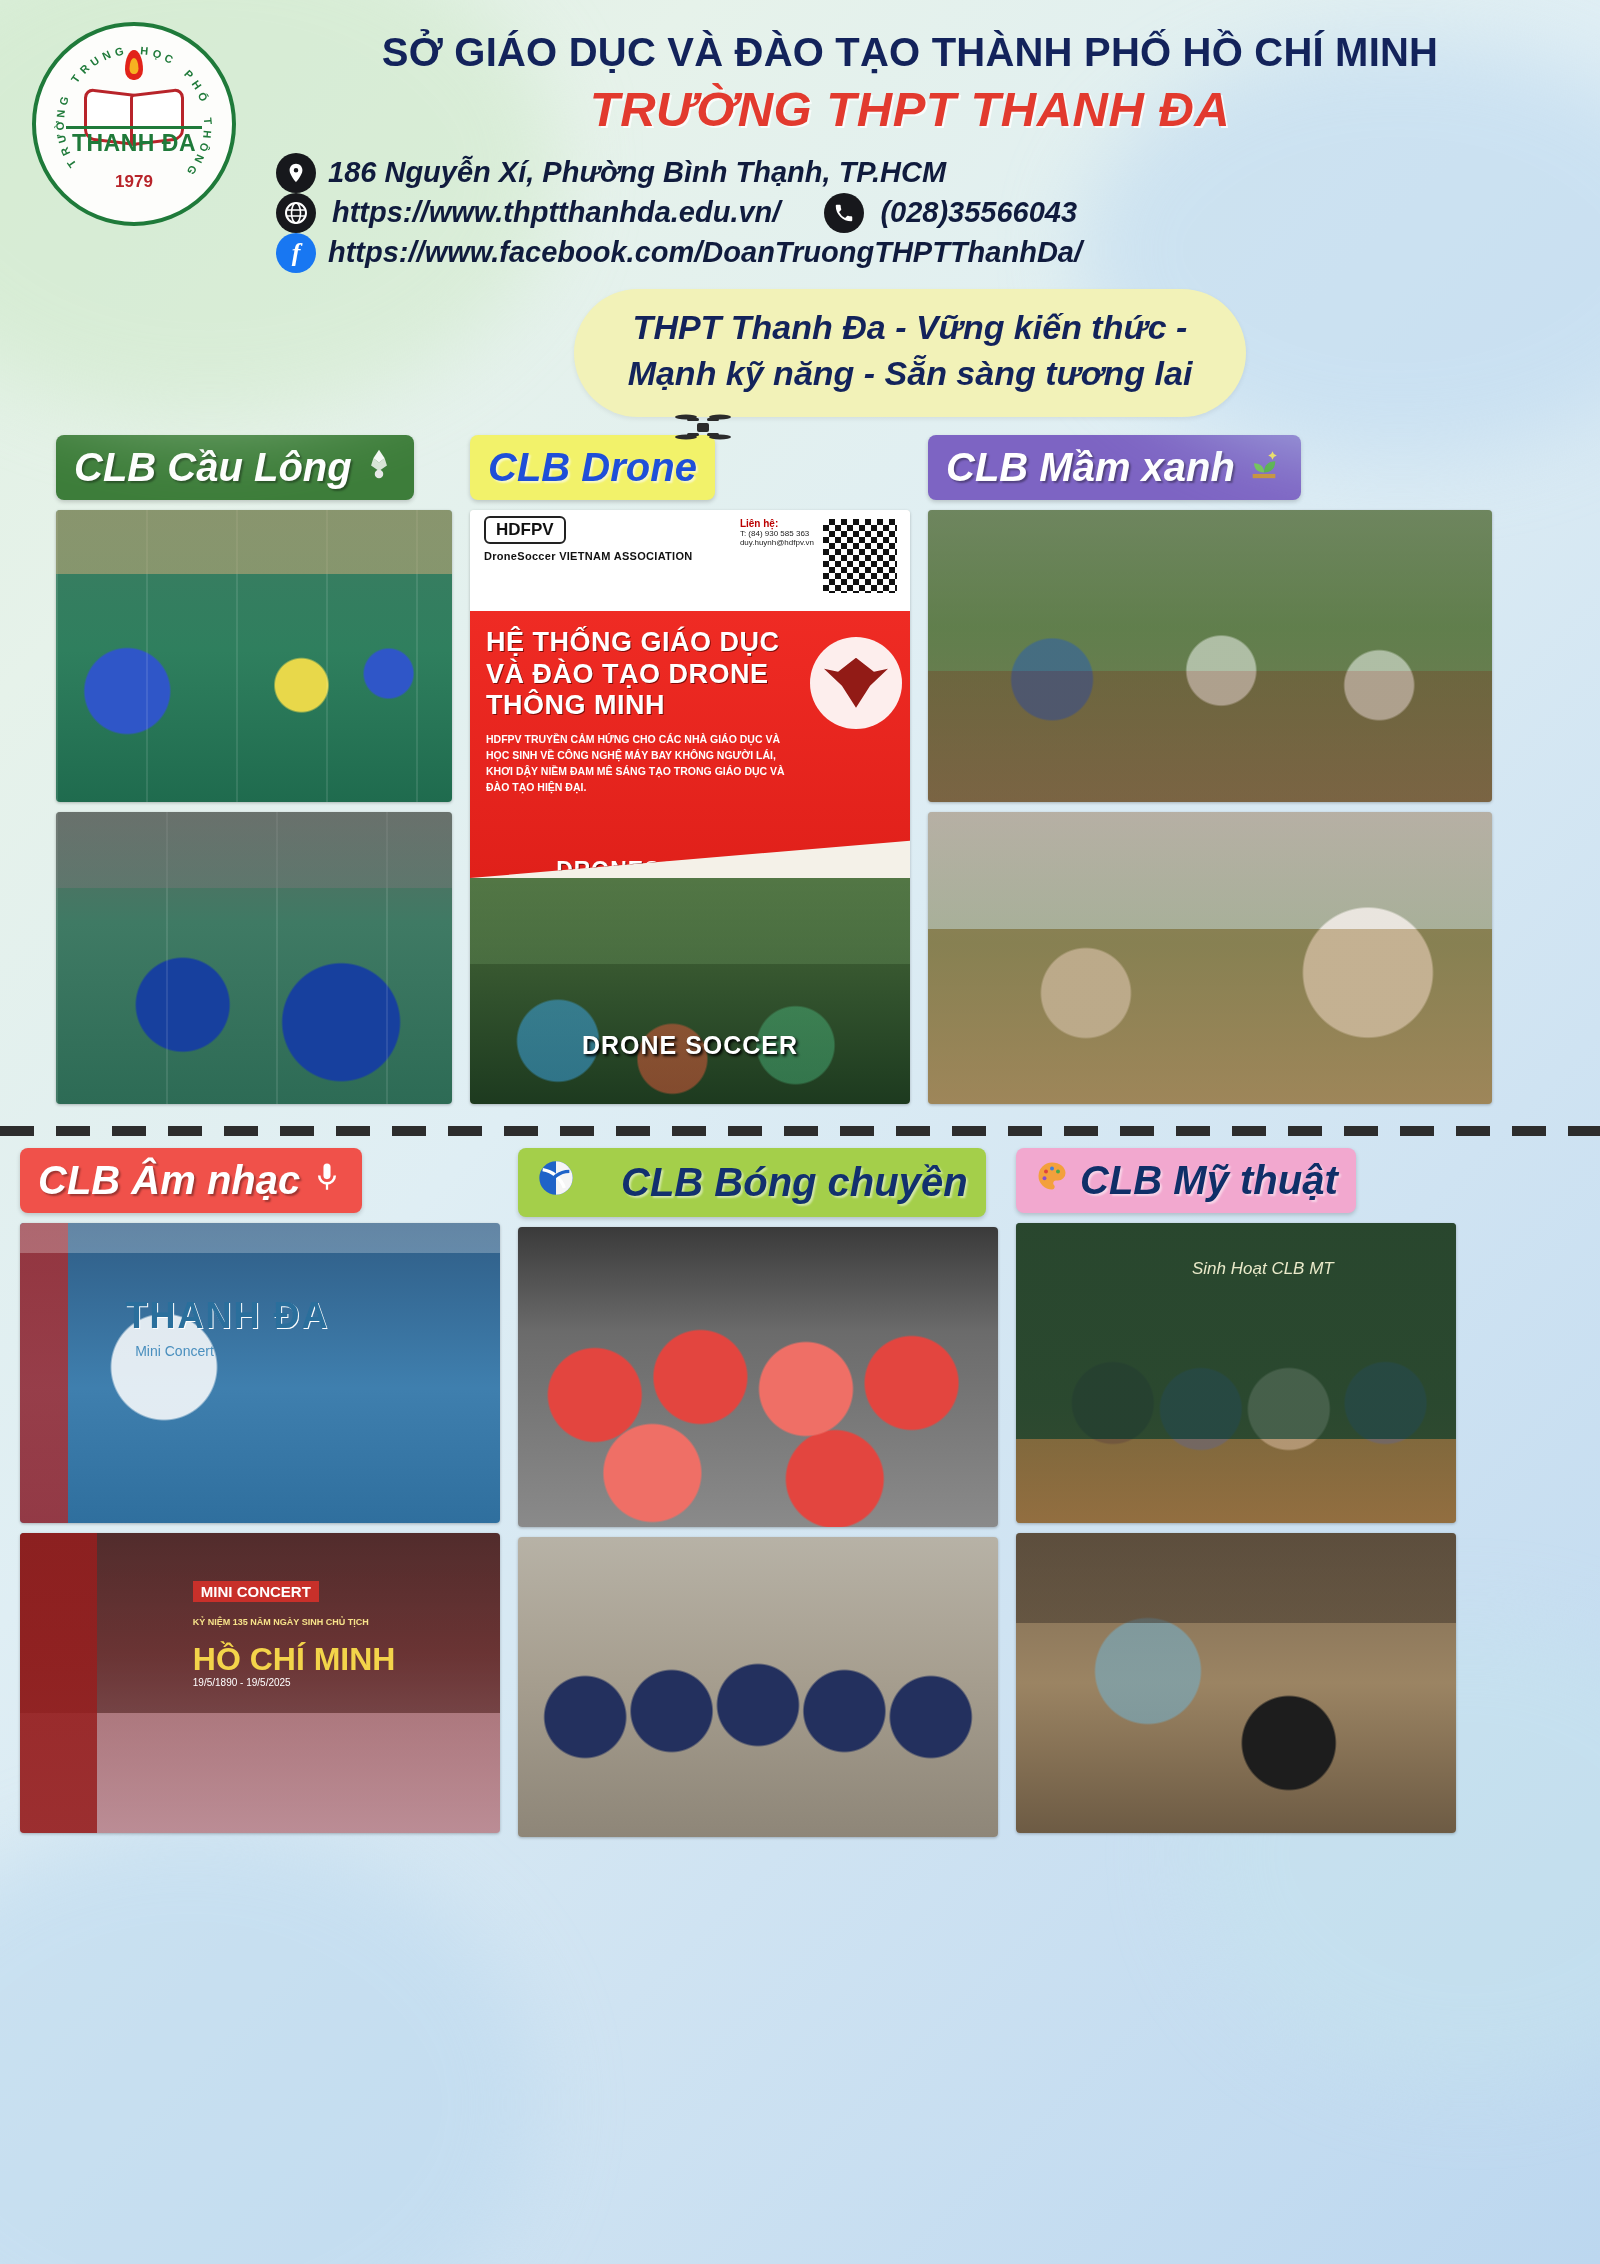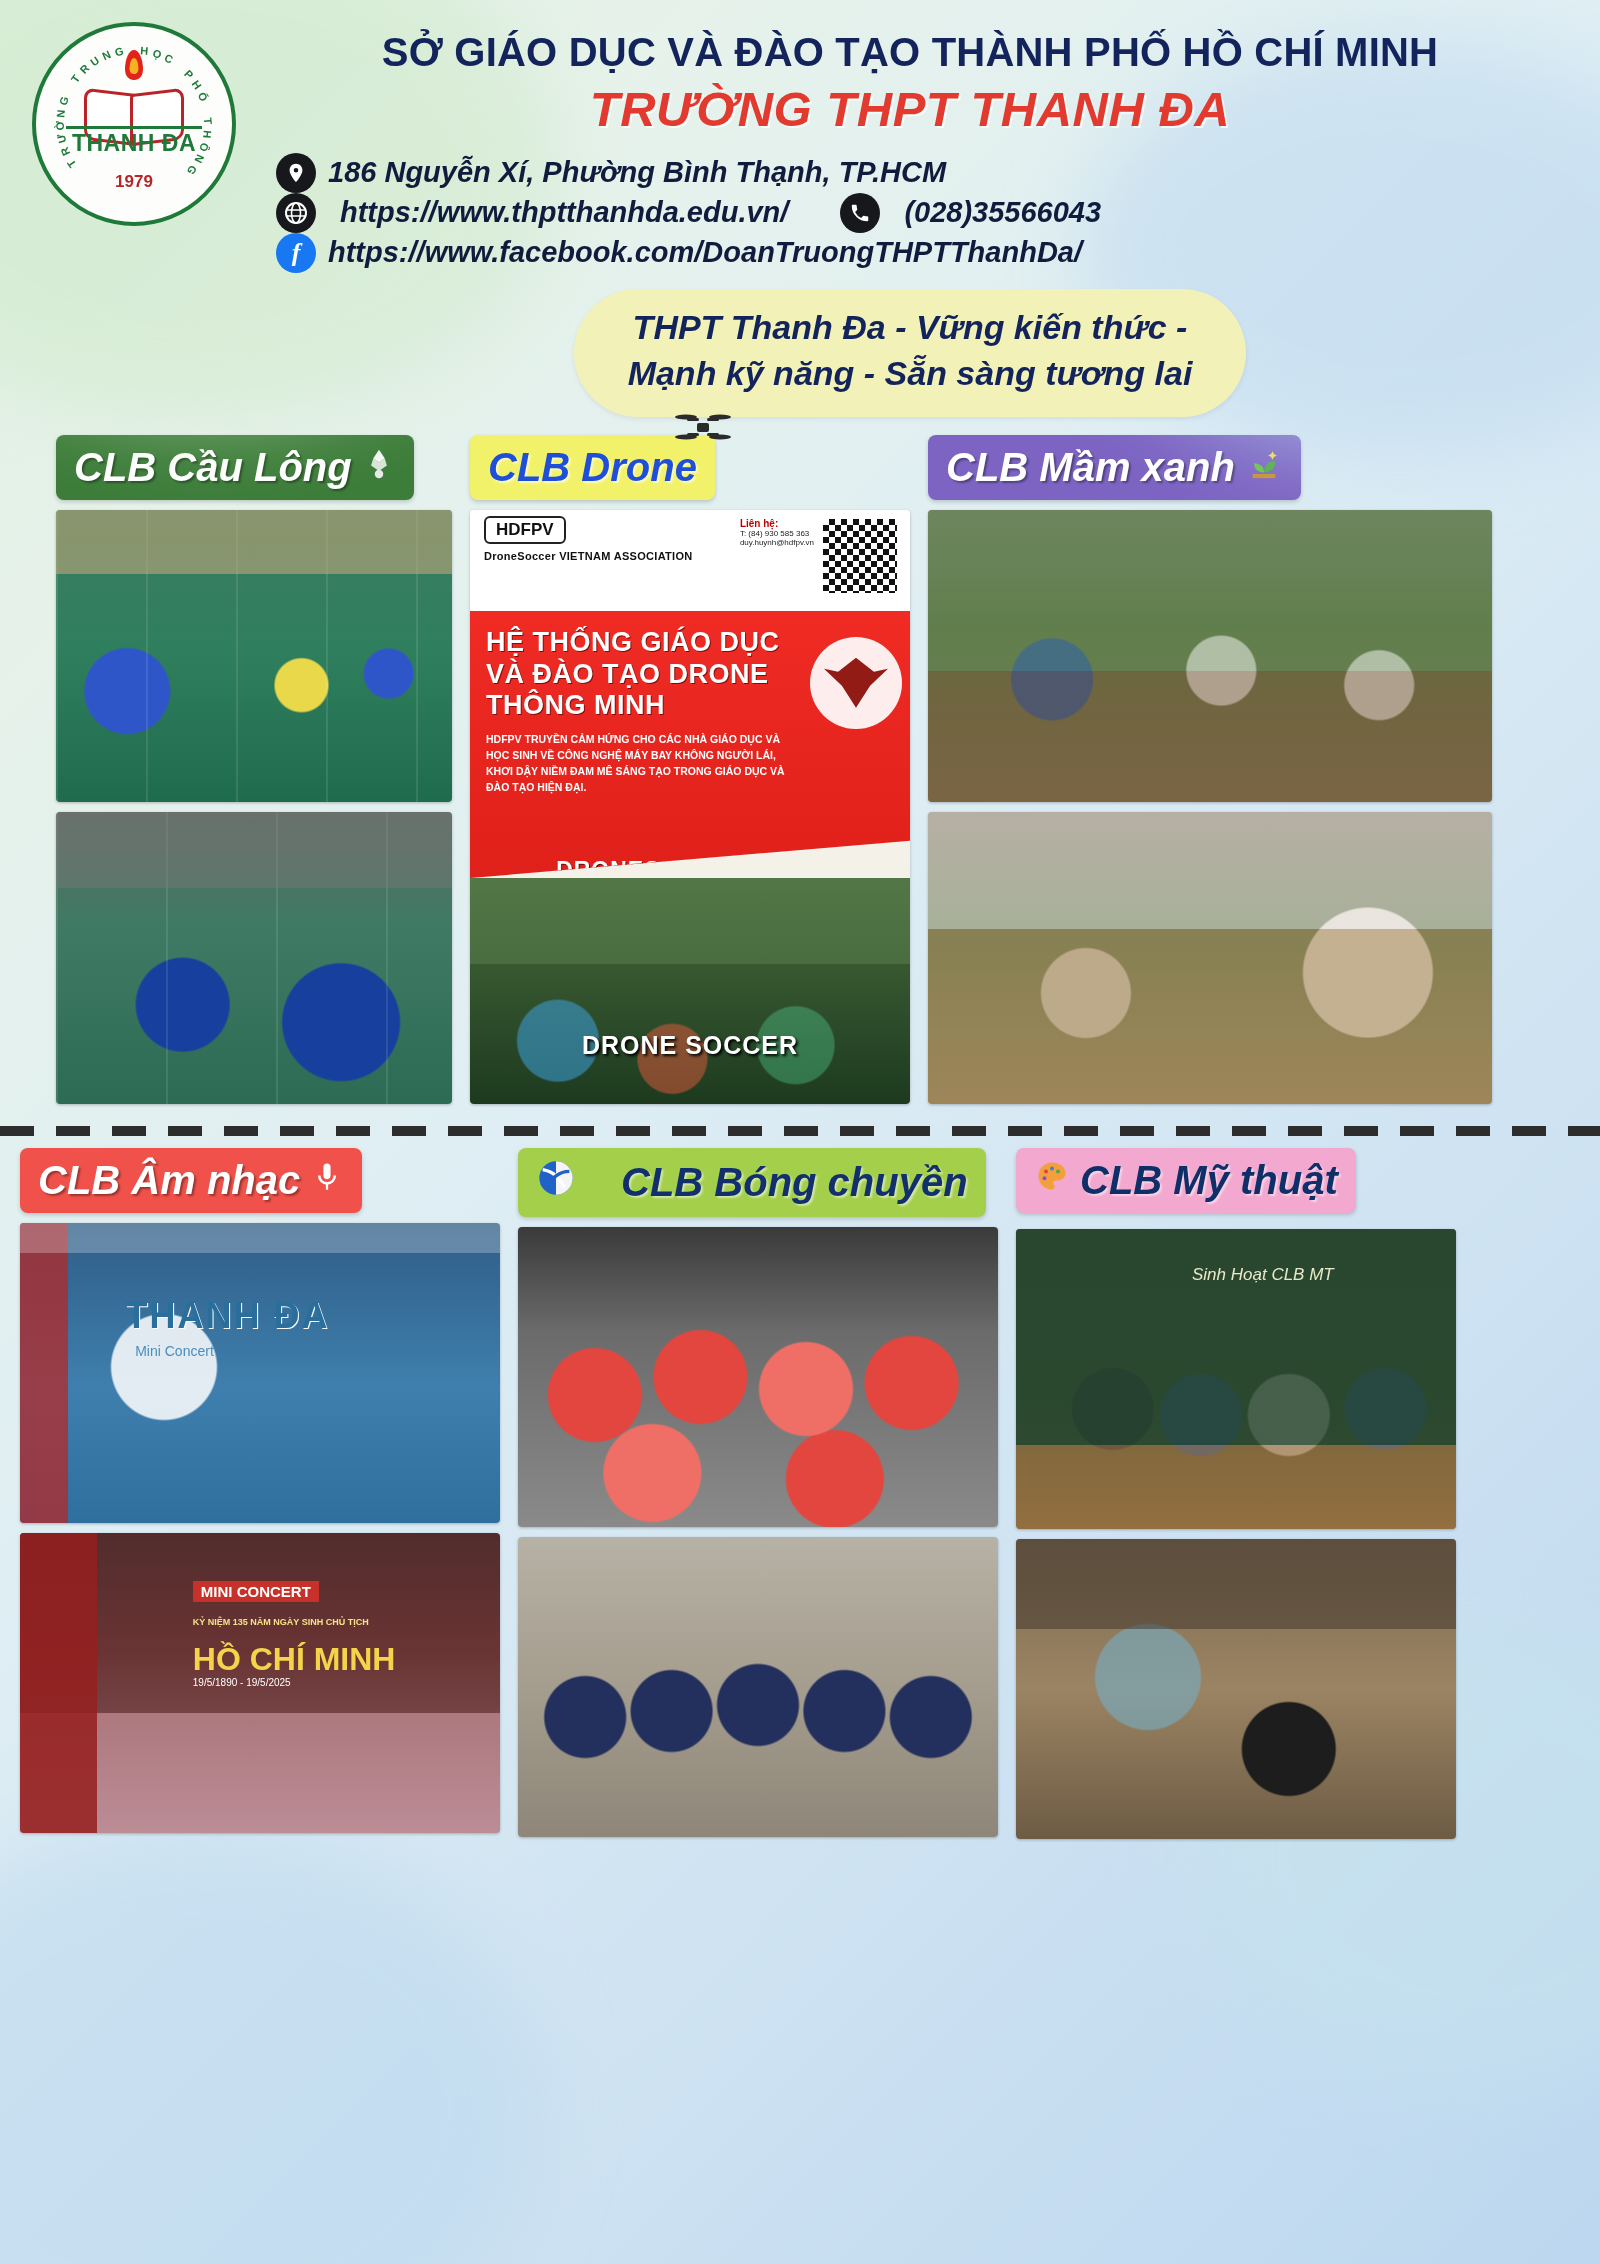--- a/index.html
+++ b/index.html
@@ -163,21 +163,21 @@
     font-weight: bold;
     font-size: 29px;
     line-height: 1.35;
   }
   .c-line {
     display: flex;
     align-items: center;
     gap: 12px;
     justify-content: flex-start;
   }
-  .c-line.row2 { gap: 24px; }
+  .c-line.row2 { gap: 16px; }
   .ico {
     display: inline-flex;
     align-items: center;
     justify-content: center;
     width: 40px;
     height: 40px;
     border-radius: 50%;
     background: #17181c;
     color: #fff;
     font-size: 22px;
@@ -558,21 +558,21 @@
             <svg width="36" height="36" viewBox="0 0 24 24">
               <path fill="#f3a03c" d="M12 3a9 9 0 0 0 0 18c1 0 1.8-.8 1.8-1.8 0-.5-.2-.9-.5-1.2-.3-.3-.5-.7-.5-1.2 0-1 .8-1.8 1.8-1.8H16a5 5 0 0 0 5-5c0-3.9-4-7-9-7z"></path>
               <circle cx="8" cy="9" r="1.3" fill="#e0433c"></circle>
               <circle cx="12" cy="7" r="1.3" fill="#3f7ed8"></circle>
               <circle cx="16" cy="9" r="1.3" fill="#4aa84a"></circle>
               <circle cx="7" cy="13.5" r="1.3" fill="#8b4fc9"></circle>
             </svg>
           </span>
           <span>CLB Mỹ thuật</span>
         </div>
-        <div class="photo" style="height:300px;margin-top:16px;background:linear-gradient(180deg,#2e4a33 0%,#37553a 60%,#8a6f4a 100%);text-align:center;">
+        <div class="photo" style="height:300px;margin-top:10px;background:linear-gradient(180deg,#2e4a33 0%,#37553a 60%,#8a6f4a 100%);text-align:center;">
           <div class="ph-inner" style="background:
             linear-gradient(180deg, rgba(40,70,45,.85) 0 72%, rgba(150,110,60,.7) 72% 100%),
             radial-gradient(circle at 22% 60%, #1b2440 0 40px, rgba(0,0,0,0) 42px),
             radial-gradient(circle at 42% 62%, #2257b8 0 40px, rgba(0,0,0,0) 42px),
             radial-gradient(circle at 62% 62%, #f2f2f2 0 40px, rgba(0,0,0,0) 42px),
             radial-gradient(circle at 84% 60%, #2257b8 0 40px, rgba(0,0,0,0) 42px);"></div>
           <div style="position:absolute;left:40%;top:12%;color:#e9e9c9;font-size:17px;font-style:italic;">Sinh Hoạt CLB MT</div>
         </div>
         <div class="photo" style="height:300px;margin-top:10px;background:linear-gradient(180deg,#7d6a52 0%,#9b8463 50%,#6d5b44 100%);">
           <div class="ph-inner" style="background:

